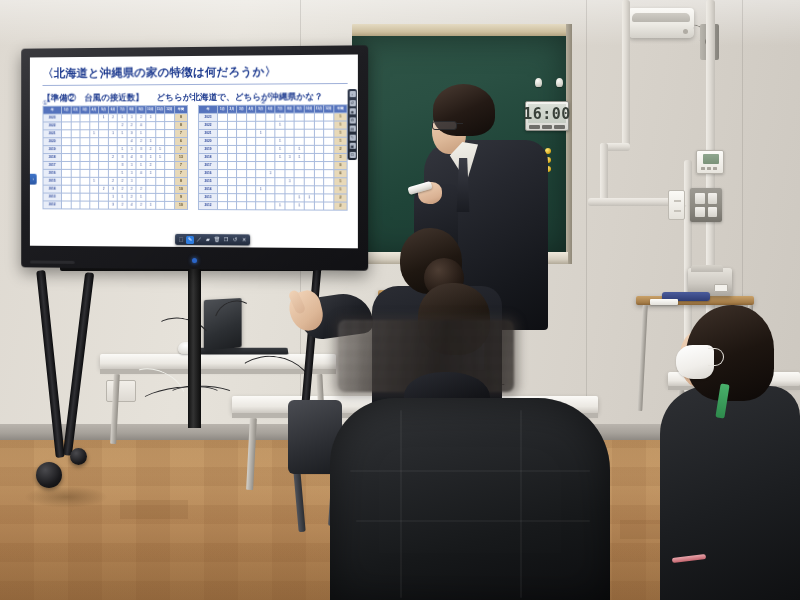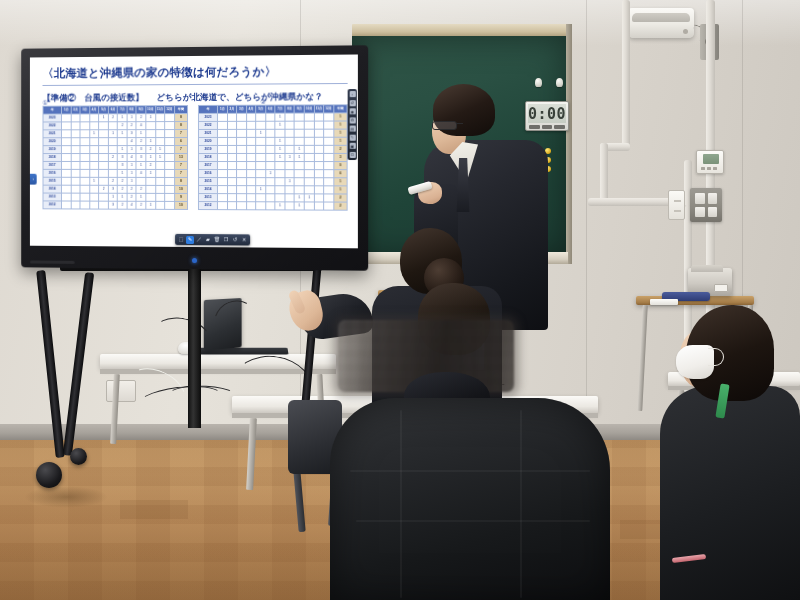--- a/index.html
+++ b/index.html
@@ -491,21 +491,21 @@
   <div class="parquet-dark" style="left:620px;top:520px;width:68px;height:19px;"></div>
 
   <div class="board-rail"></div>
   <div class="chalkboard"></div>
   <div class="board-edge-r"></div>
   <div class="board-lower-rail"></div>
   <div class="board-hook" style="left:535px; top:78px;"></div>
   <div class="board-hook" style="left:556px; top:78px;"></div>
 
   <div class="timer">
-    <div class="timer-lcd">0:00</div>
+    <div class="timer-lcd">16:00</div>
     <div class="timer-btns">
       <div class="timer-btn"></div>
       <div class="timer-btn"></div>
       <div class="timer-btn"></div>
     </div>
   </div>
 
   <div class="magnet" style="left:534px;top:148px;"></div>
   <div class="magnet" style="left:545px;top:148px;"></div>
   <div class="magnet" style="left:534px;top:157px;"></div>

